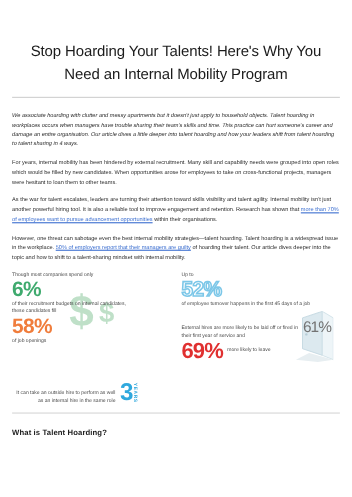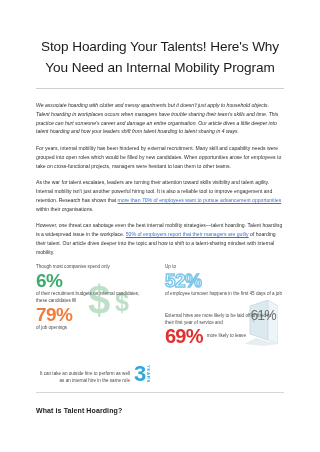--- a/index.html
+++ b/index.html
@@ -13,21 +13,21 @@
     height: 452px;
     overflow: hidden;
     font-family: "Liberation Sans", sans-serif;
     color: #222222;
     -webkit-font-smoothing: antialiased;
   }
   .page {
     width: 320px;
     height: 452px;
     box-sizing: border-box;
-    padding: 0 36px;
+    padding: 0 11px;
     position: relative;
     background: #fff;
   }
 
   
   .title-block { padding-top: 36px; }
   .article-title {
     font-size: 13.6px;
     line-height: 1.55;
     font-weight: 400;
@@ -260,21 +260,21 @@
     <div class="info-col">
 
       <div class="dollar-art" style="left:52px; top:16px; width:60px; height:48px;">
         <span class="d1">$</span>
         <span class="d2">$</span>
       </div>
 
       <div class="stat-lead">Though most companies spend only</div>
       <div class="big-num green">6%</div>
       <div class="stat-lead" style="width:104px;">of their recruitment budgets on internal candidates, these candidates fill</div>
-      <div class="big-num orange" style="margin-top:1px;">79%</div>
+      <div class="big-num orange" style="margin-top:1px;">58%</div>
       <div class="stat-tail">of job openings</div>
 
       <div class="years-block">
         <div class="years-text">It can take an outside hire to perform as well as an internal hire in the same role</div>
         <div class="years-num">3</div>
         <div class="years-label">YEARS</div>
       </div>
 
     </div>
 

